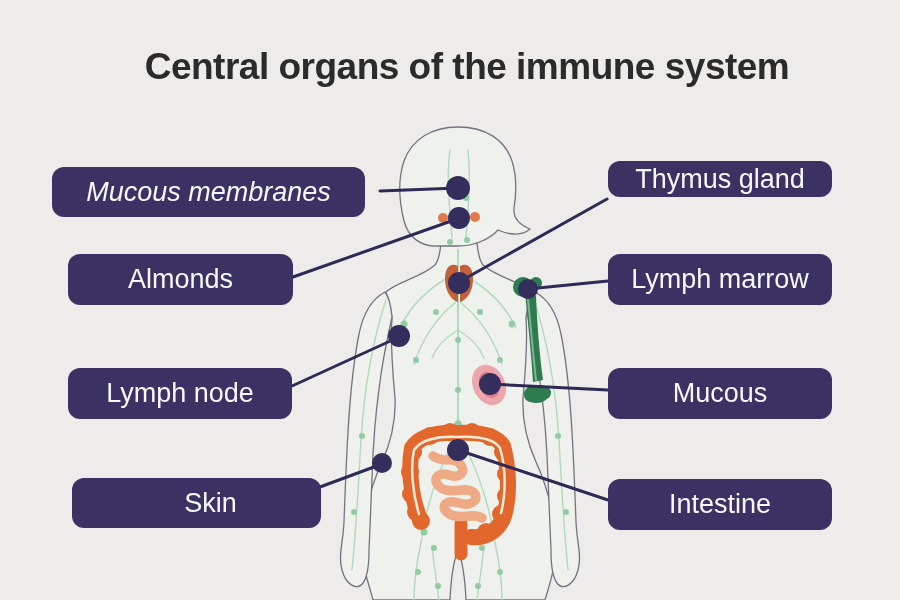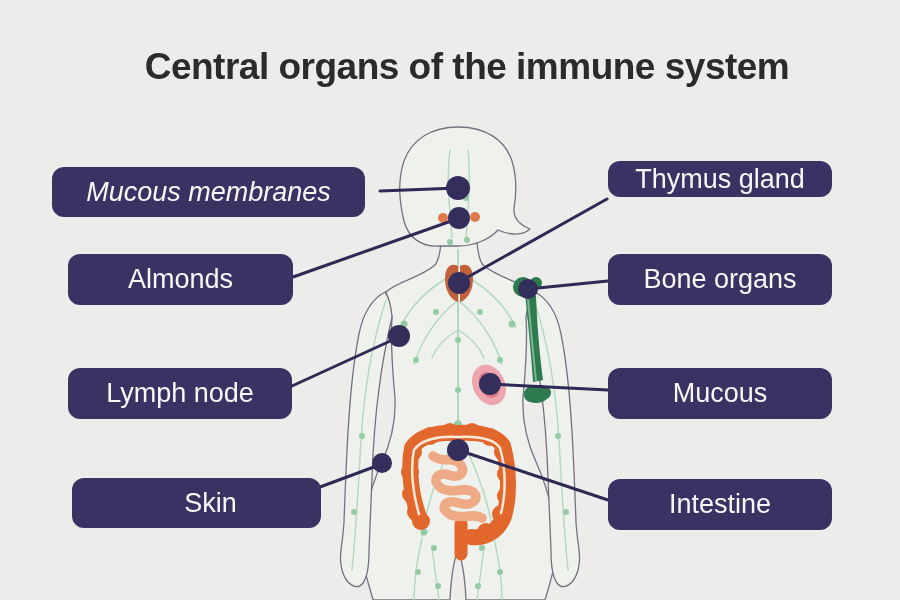--- a/index.html
+++ b/index.html
@@ -201,17 +201,17 @@
       <circle class="dot" cx="382" cy="463" r="10"></circle>
       <circle class="dot" cx="458" cy="450" r="11"></circle>
     </g>
   </svg>
 
   <div class="label lb-mucous">Mucous membranes</div>
   <div class="label lb-almonds">Almonds</div>
   <div class="label lb-lymph">Lymph node</div>
   <div class="label lb-skin">Skin</div>
   <div class="label lb-thymus">Thymus gland</div>
-  <div class="label lb-bone">Bone organs</div>
+  <div class="label lb-bone">Lymph marrow</div>
   <div class="label lb-spleen">Mucous</div>
   <div class="label lb-intestine">Intestine</div>
 
 </div>
 
 </body></html>

